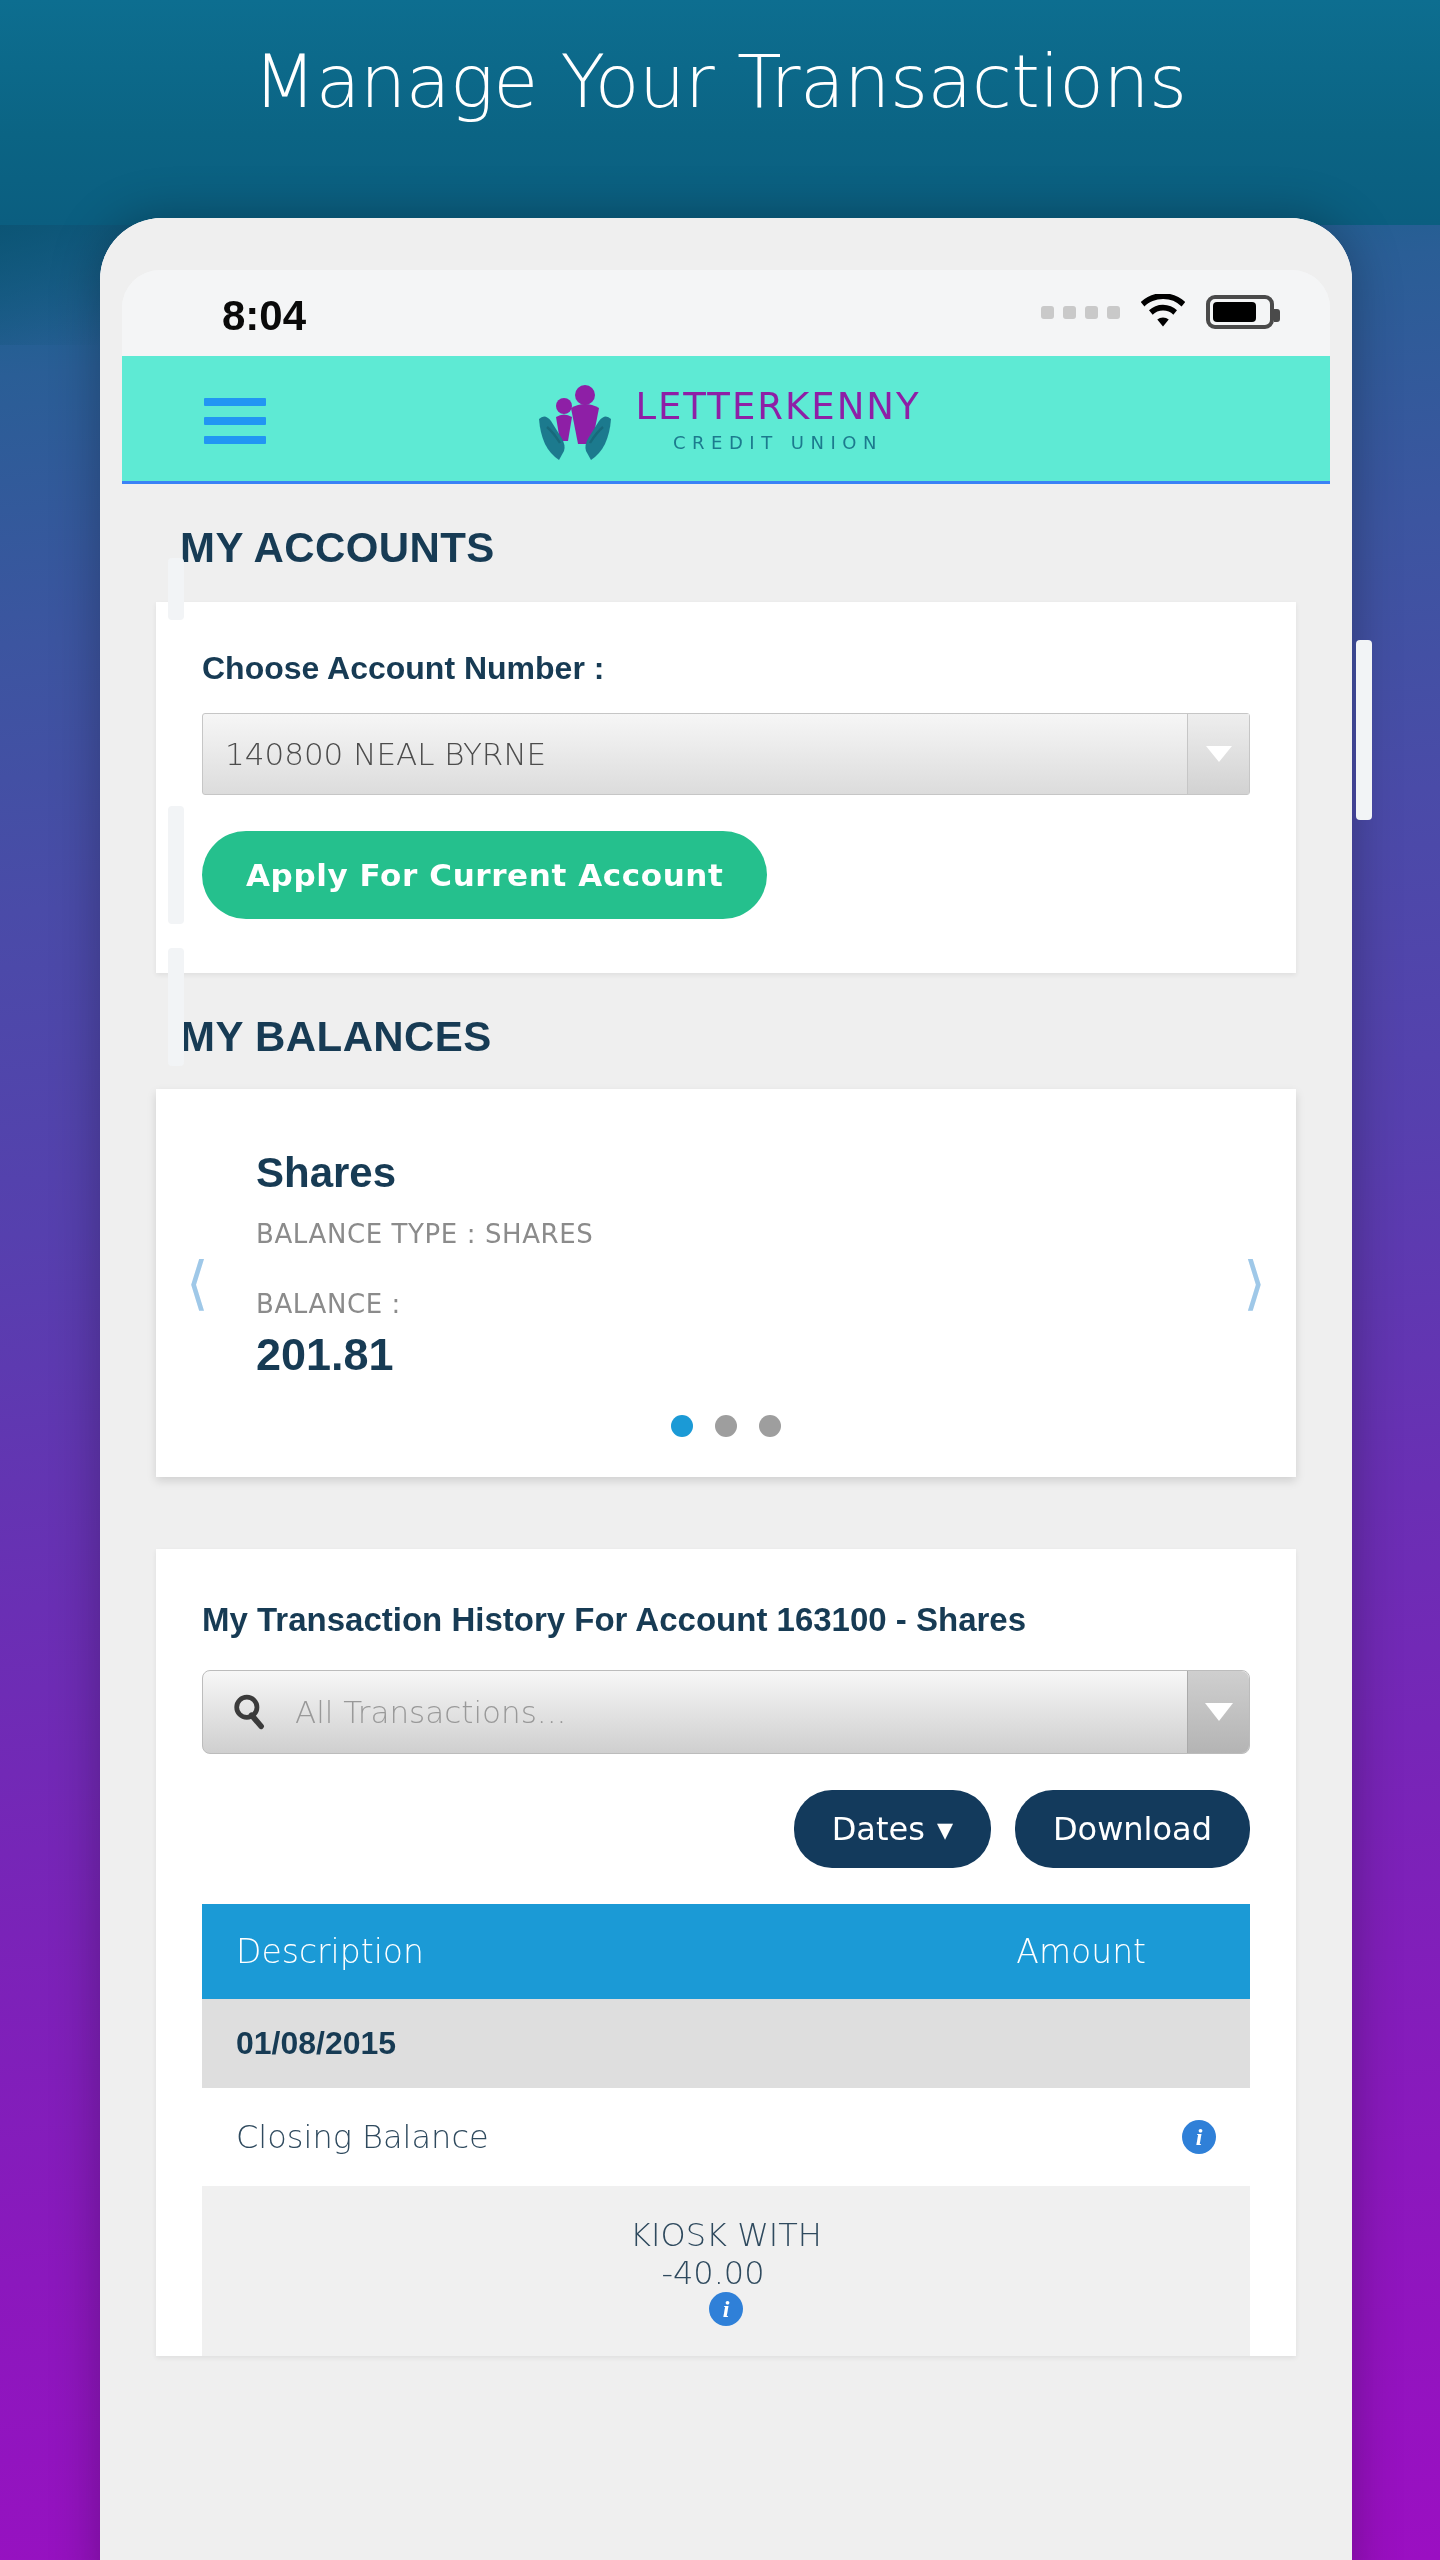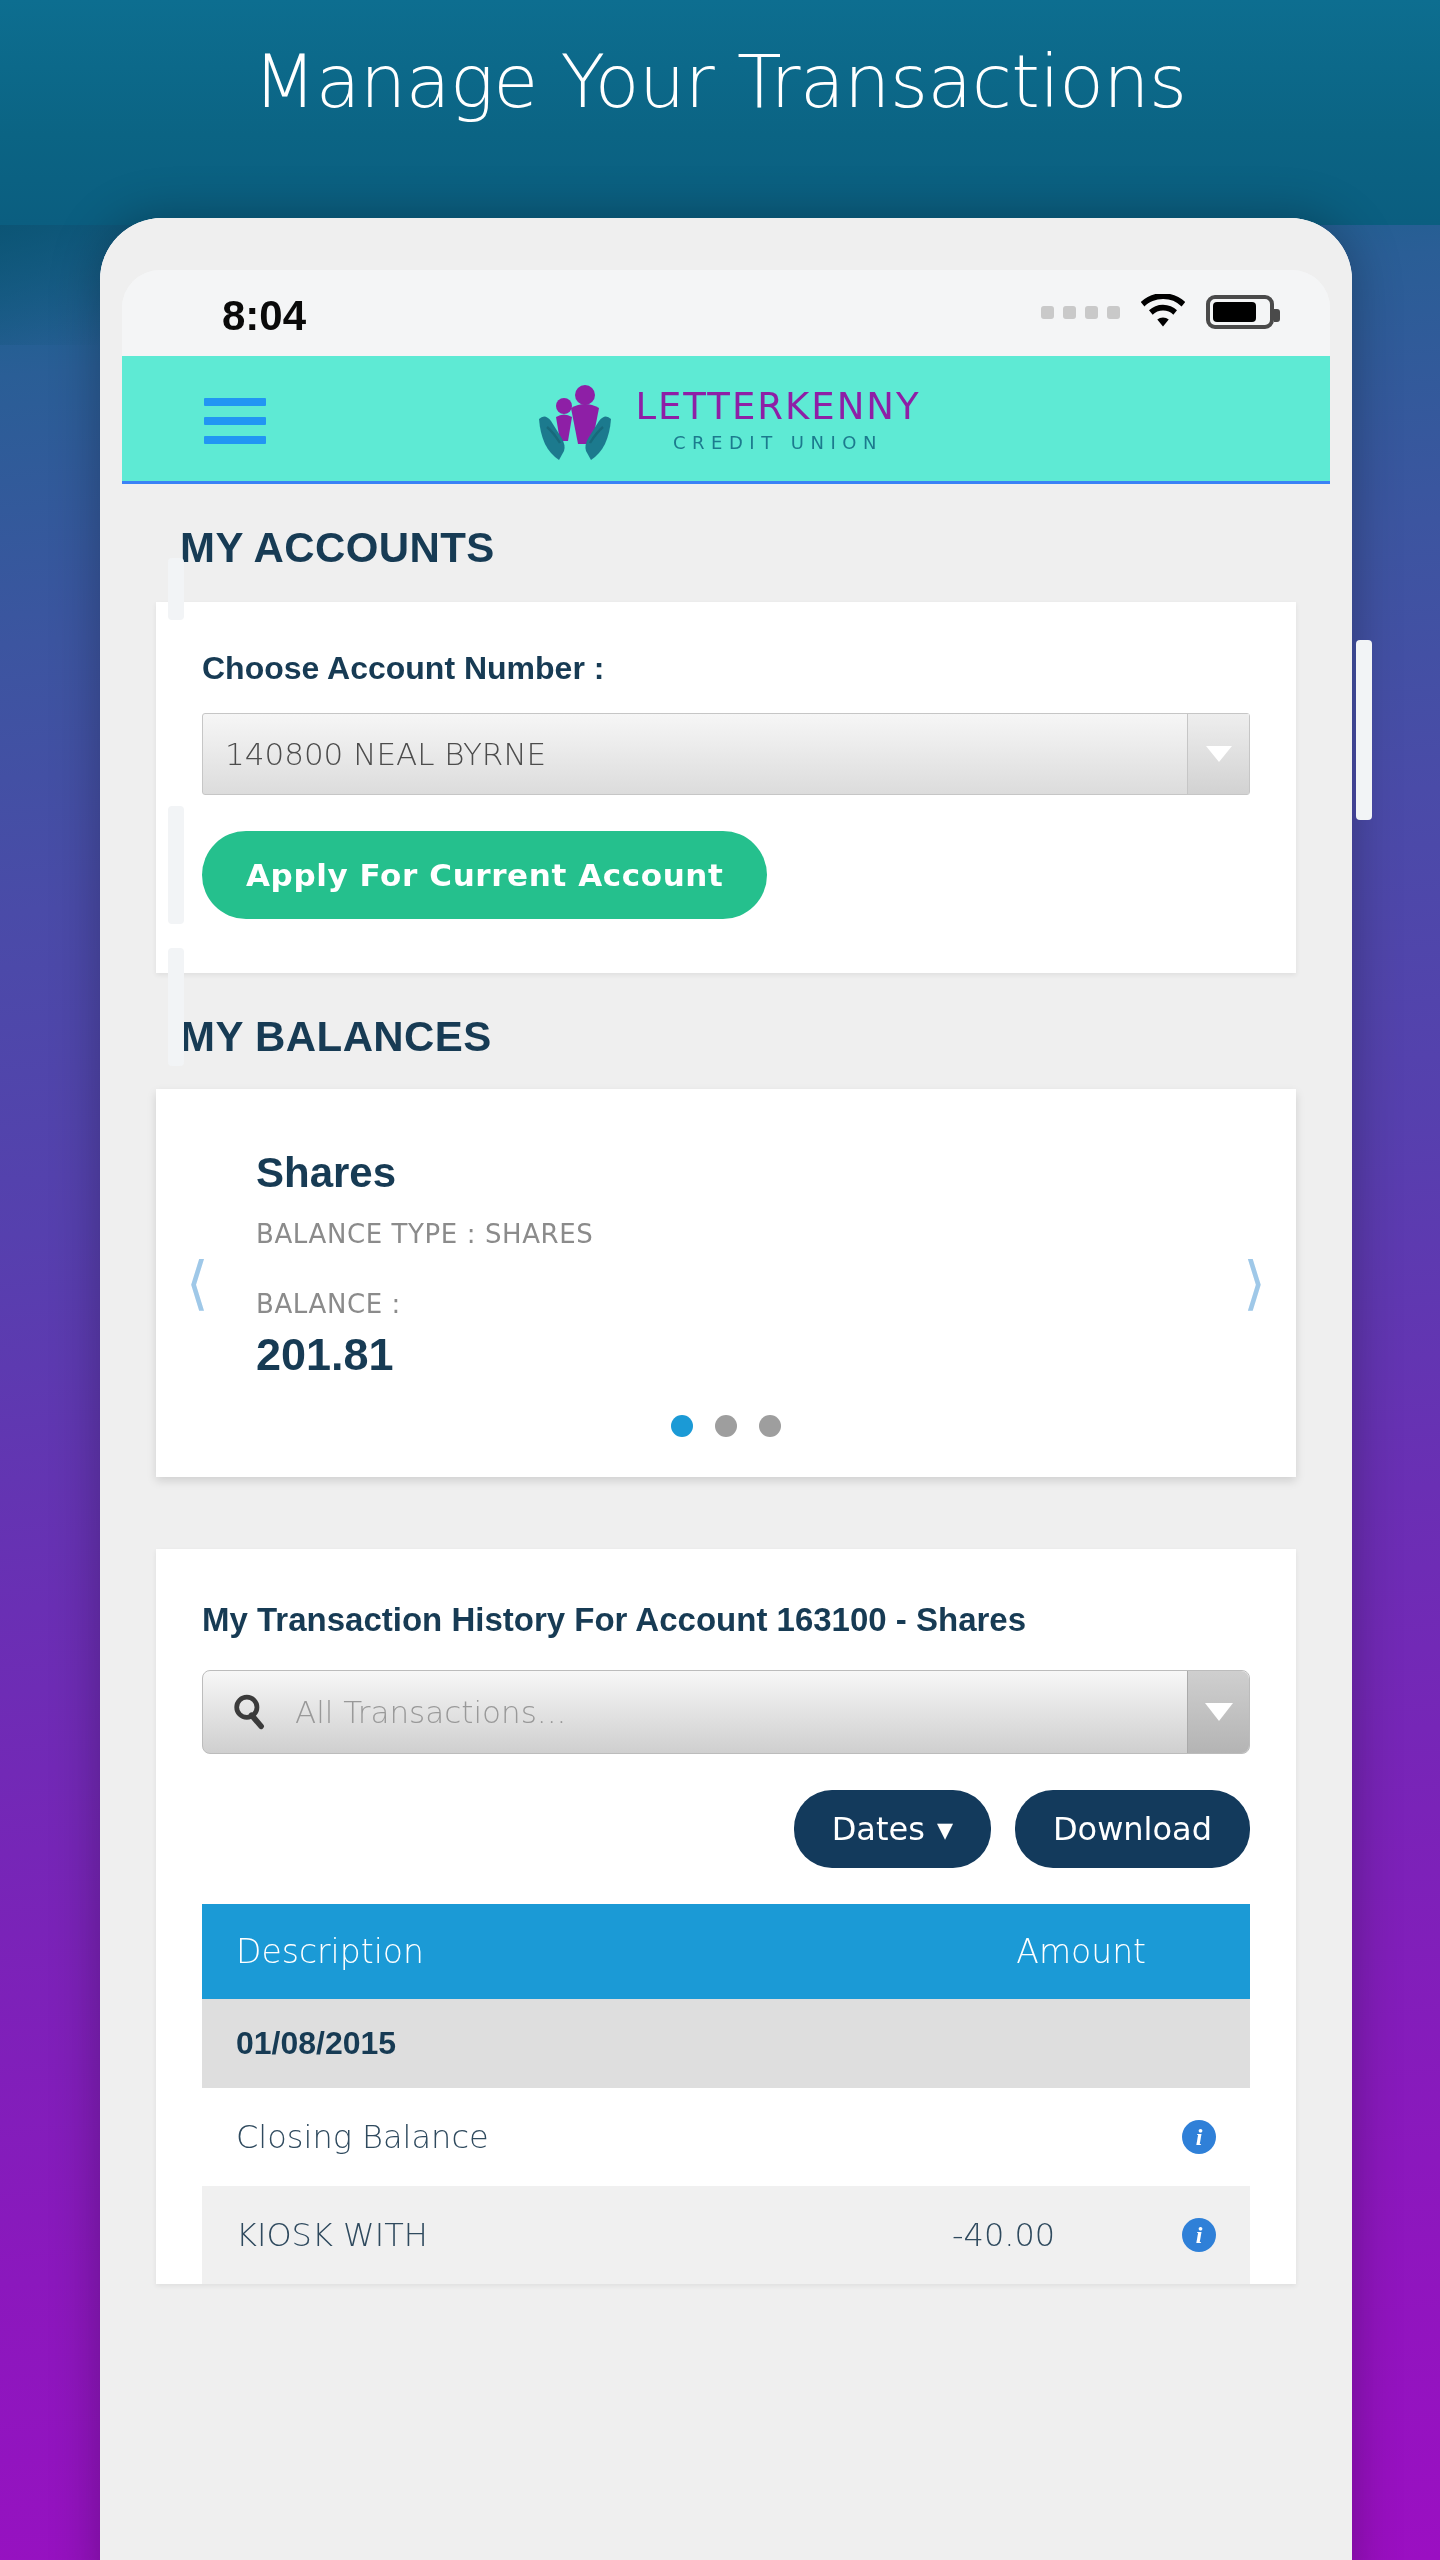--- a/index.html
+++ b/index.html
@@ -251,23 +251,23 @@
   .tbl-head .c2 { width: 290px; text-align: right; padding-right: 70px; }
   .tbl-date {
     background: #dedede; color: #173b54; font-weight: 700;
     font-size: 32px; padding: 26px 34px;
   }
   .tbl-row {
     display: flex; align-items: center; padding: 30px 34px;
     font-size: 32px; color: #2f4a5e;
     font-family: "DejaVu Sans", sans-serif; font-weight: 300;
   }
-  .tbl-row.alt { background: #f0f0f0; }
+  .tbl-row.alt { background: #f0f0f0; flex-direction: column; }
   .tbl-row .c1 { flex: 1; }
-  .tbl-row .c2 { width: 230px; text-align: left; padding-right: 26px; }
+  .tbl-row .c2 { width: 230px; text-align: center; padding-right: 26px; }
   .info-ico {
     width: 34px; height: 34px; border-radius: 50%; background: #2f80d8;
     color: #fff; font-size: 24px; font-weight: 700; font-style: italic;
     display: flex; align-items: center; justify-content: center;
     font-family: "Liberation Serif", serif;
   }
 </style>
 </head>
 <body>
 

